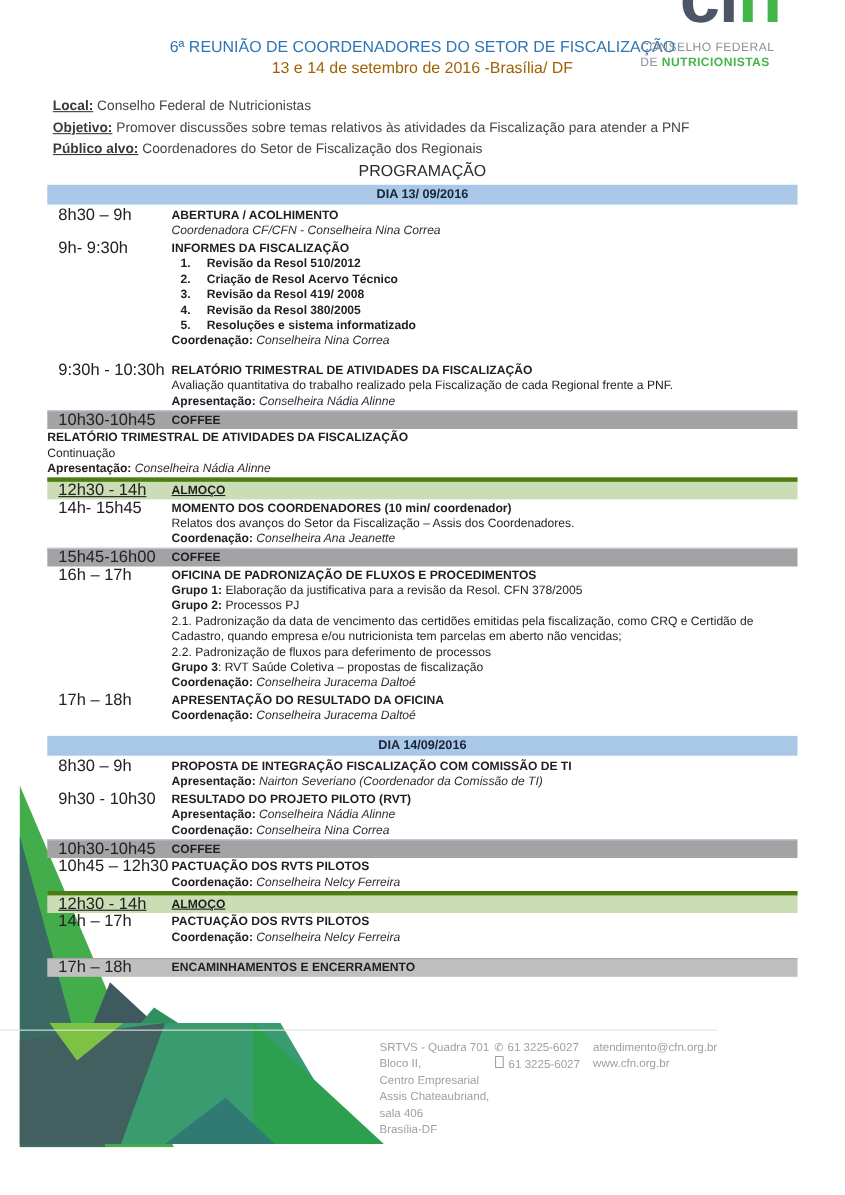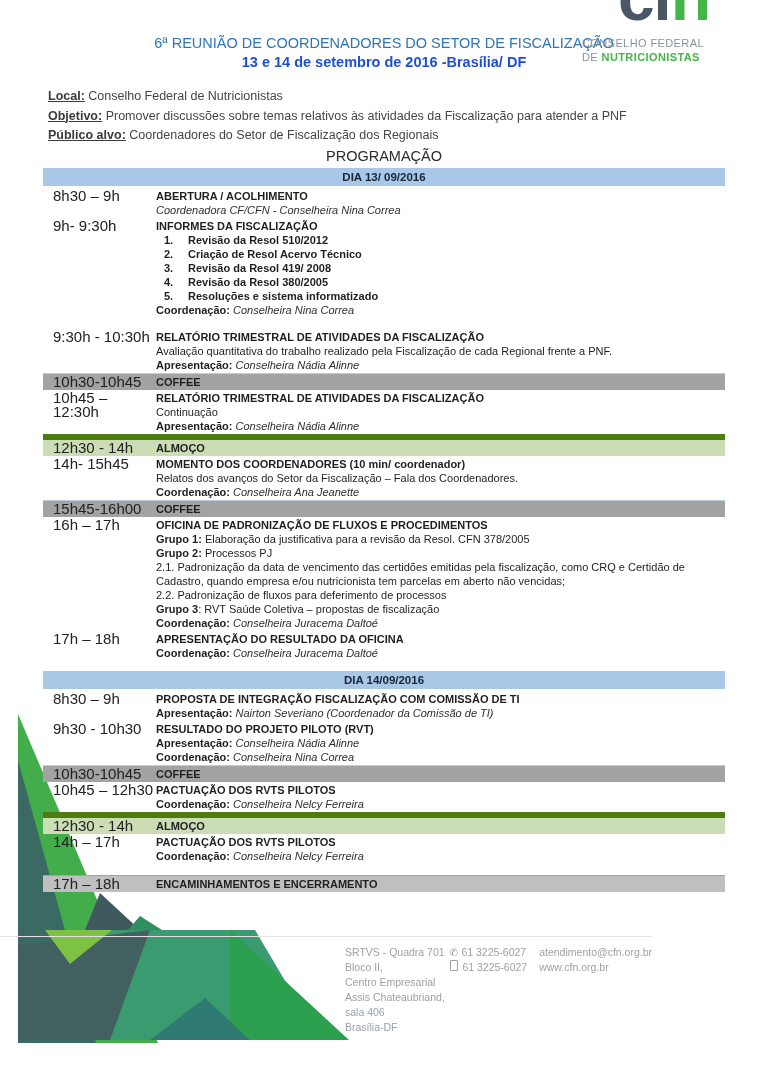--- a/index.html
+++ b/index.html
@@ -14,42 +14,42 @@
   .wordmark span{font-size:66px;font-weight:700;letter-spacing:-3px;line-height:66px;display:inline-block;margin-top:-36px;}
   .wm-gray{color:#4b5766;}
   .wm-green{color:#44b649;}
   .logo-line1{color:#8a9199;font-size:11px;letter-spacing:.4px;margin-top:7px;}
   .logo-line2{color:#8a9199;font-size:11px;letter-spacing:.4px;margin-top:2px;}
   .logo-line2 .green{color:#44b649;font-weight:700;}
   
   .titleblock{text-align:center;padding-top:34px;}
   .title1{color:#2e75b6;font-size:14.5px;line-height:18px;}
   .title2{color:#2e75b6;font-size:14.5px;line-height:19px;}
-  .dateline{color:#1d4ed8;font-size:14.5px;line-height:21px;font-weight:bold;}
+  .dateline{color:#a16207;font-size:14.5px;line-height:21px;}
   
   .info{margin:14px 0 0 48px;font-size:12.5px;color:#454545;}
   .info .row-i{line-height:19.5px;}
   .info .lbl{font-weight:700;text-decoration:underline;color:#3a3a3a;}
   .progtitle{text-align:center;font-size:14.5px;color:#2b2b2b;line-height:19px;margin-top:1px;}
   
   .schedule{position:relative;z-index:1;margin-top:2px;}
   .day{margin-left:43px;width:682px;position:relative;}
   .day + .day{margin-top:10px;}
   .day-header{background:#a9c7e6;font-weight:700;font-size:11.5px;color:#17243a;
     text-align:center;height:18px;line-height:18px;margin-bottom:2px;}
   .row{display:flex;padding:1px 0;}
   .row.gap-before{margin-top:11px;}
   .time{flex:none;width:103px;padding-left:10px;font-size:15px;line-height:14px;color:#222;}
   .content{flex:1;padding-right:10px;font-size:11px;line-height:14px;}
   .line{min-height:14px;}
   .b{font-weight:700;}
   .i{font-style:italic;color:#2e2e2e;}
   .num{font-weight:700;display:inline-block;min-width:24px;padding-left:8px;}
   .row.coffee{background:#a3a3a3;border-top:1px solid #b7cee3;}
-  .row.lunch{background:#cbddb5;border-top:6px solid #4d7c0f;}
+  .row.lunch{background:#cbddb5;border-top:4px solid #4d7c0f;text-decoration:underline;}
   .row.closing{background:#bfbfbf;border-top:1px solid #a3a3a3;}
   .row.coffee .content,.row.lunch .content,.row.closing .content{font-weight:700;}
   
   .footer{position:absolute;left:0;top:936px;width:652px;border-top:1px solid #e3e3e3;
     padding-top:8px;display:flex;z-index:2;color:#9ba1a8;font-size:10.5px;line-height:15px;}
   .f-addr{margin-left:345px;width:250px;}
   .f-phones{width:103px;}
   .f-phones .p-row{white-space:nowrap;}
   .p-ico{color:#8f959c;display:inline-block;width:12px;font-size:10px;}
   .m-ico{display:inline-block;width:6px;height:9px;border:1px solid #9ba1a8;border-radius:1px;margin-right:4px;margin-left:1px;}
@@ -123,38 +123,37 @@
           <div class="line"><span class="b">Apresentação: </span><span class="i">Conselheira Nádia Alinne</span></div>
         </div>
       </div>
       <div class="row coffee">
         <div class="time">10h30-10h45</div>
         <div class="content">
           <div class="line"><span class="b">COFFEE</span></div>
         </div>
       </div>
       <div class="row">
-        <div class="time">10h45 – 12:30h</div>
         <div class="content">
           <div class="line"><span class="b">RELATÓRIO TRIMESTRAL DE ATIVIDADES DA FISCALIZAÇÃO</span></div>
           <div class="line"><span>Continuação</span></div>
           <div class="line"><span class="b">Apresentação: </span><span class="i">Conselheira Nádia Alinne</span></div>
         </div>
       </div>
       <div class="row lunch">
         <div class="time">12h30 - 14h</div>
         <div class="content">
           <div class="line"><span class="b">ALMOÇO</span></div>
         </div>
       </div>
       <div class="row">
         <div class="time">14h- 15h45</div>
         <div class="content">
           <div class="line"><span class="b">MOMENTO DOS COORDENADORES (10 min/ coordenador)</span></div>
-          <div class="line"><span>Relatos dos avanços do Setor da Fiscalização – Fala dos Coordenadores.</span></div>
+          <div class="line"><span>Relatos dos avanços do Setor da Fiscalização – Assis dos Coordenadores.</span></div>
           <div class="line"><span class="b">Coordenação: </span><span class="i">Conselheira Ana Jeanette</span></div>
         </div>
       </div>
       <div class="row coffee">
         <div class="time">15h45-16h00</div>
         <div class="content">
           <div class="line"><span class="b">COFFEE</span></div>
         </div>
       </div>
       <div class="row">

